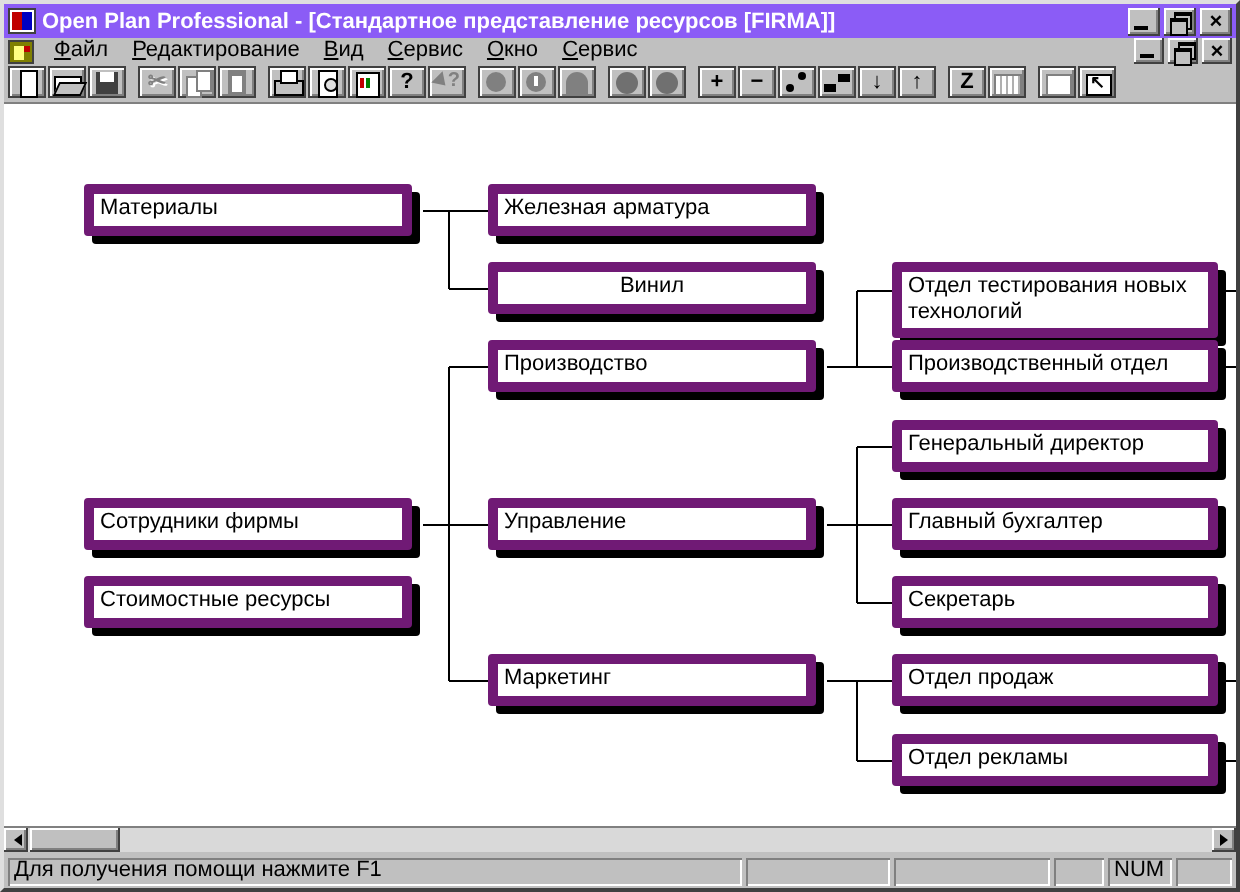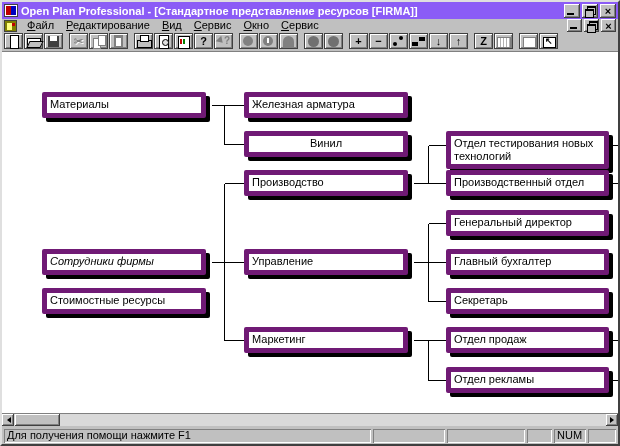--- a/index.html
+++ b/index.html
@@ -230,21 +230,21 @@
       </svg>
   <div class="node" style="left: 40px; top: 40px; width: 164px;"><span>Материалы</span></div>
       <div class="node" style="left: 242px; top: 40px; width: 164px;"><span>Железная арматура</span></div>
       <div class="node" style="left: 242px; top: 79px; width: 164px; text-align: center;"><span>Винил</span></div>
       <div class="node" style="left: 242px; top: 118px; width: 164px;"><span>Производство</span></div>
       <div class="node" style="left: 444px; top: 79px; width: 163px;"><span>Отдел тестирования новых технологий</span></div>
       <div class="node" style="left: 444px; top: 118px; width: 163px;"><span>Производственный отдел</span></div>
       <div class="node" style="left: 444px; top: 158px; width: 163px;"><span>Генеральный директор</span></div>
       <div class="node" style="left: 444px; top: 197px; width: 163px;"><span>Главный бухгалтер</span></div>
       <div class="node" style="left: 444px; top: 236px; width: 163px;"><span>Секретарь</span></div>
-      <div class="node" style="left: 40px; top: 197px; width: 164px; font-style: italic;"><span>Сотрудники фирмы</span></div>
+      <div class="node" style="left: 40px; top: 197px; width: 164px;"><span>Сотрудники фирмы</span></div>
       <div class="node" style="left: 40px; top: 236px; width: 164px;"><span>Стоимостные ресурсы</span></div>
       <div class="node" style="left: 242px; top: 197px; width: 164px;"><span>Управление</span></div>
       <div class="node" style="left: 242px; top: 275px; width: 164px;"><span>Маркетинг</span></div>
       <div class="node" style="left: 444px; top: 275px; width: 163px;"><span>Отдел продаж</span></div>
       <div class="node" style="left: 444px; top: 315px; width: 163px;"><span>Отдел рекламы</span></div>
     </div>
 
   <div class="hscroll">
     <span class="sb sb-left">
         <span class="arr arr-l"></span>

